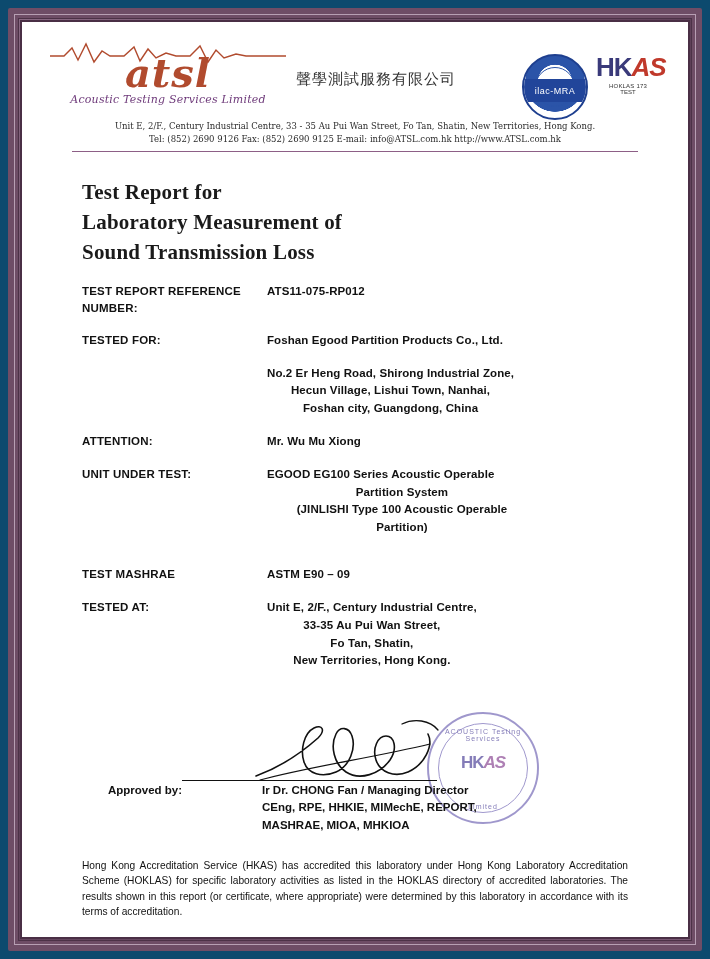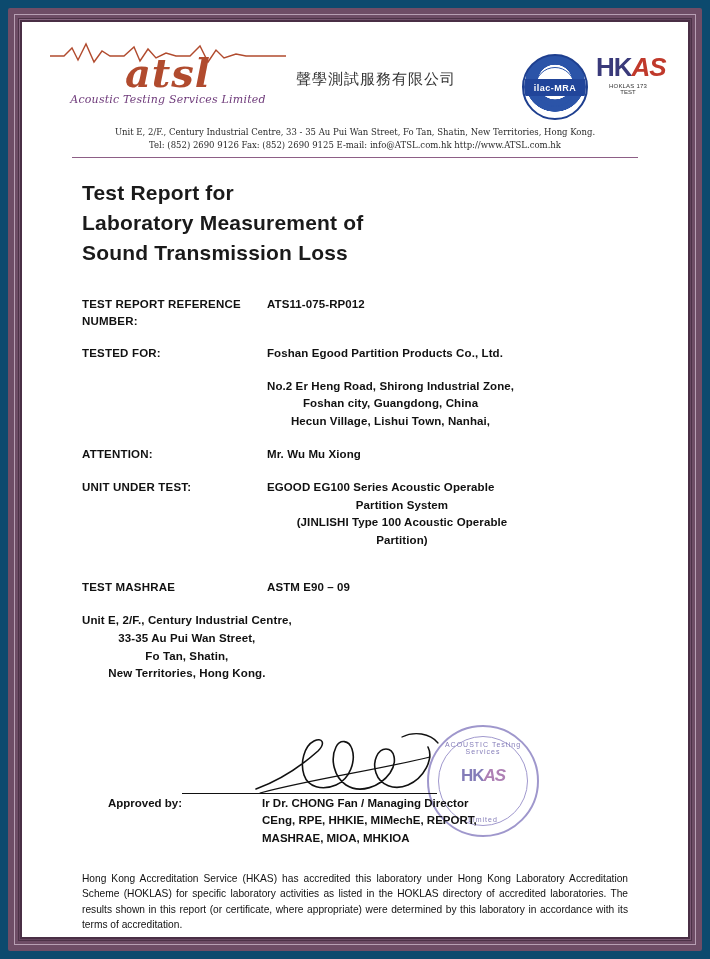--- a/index.html
+++ b/index.html
@@ -113,25 +113,25 @@
     width: 62px; height: 62px;
     border-radius: 50%;
     border: 2px solid #1e3f8f;
     background: radial-gradient(circle at 50% 42%, #ffffff 0 36%, #2b54a8 37% 62%, #ffffff 63% 100%);
     position: relative;
     overflow: hidden;
   }
   .ilac .band {
     position: absolute;
     left: 0; right: 0; top: 23px;
-    height: 17px;
+    height: 23px;
     background: #21459a;
     color: #fff;
     font-size: 9px;
-    font-weight: bold;
+    font-weight: normal;
     letter-spacing: 0.5px;
     display: flex; align-items: center; justify-content: center;
     font-family: "Liberation Sans", sans-serif;
   }
   .ilac .globe {
     position: absolute;
     left: 11px; top: 11px; width: 38px; height: 38px;
     border-radius: 50%;
     border: 1px solid #2b54a8;
   }
@@ -156,48 +156,48 @@
     color: #333;
     letter-spacing: 0.2px;
     margin-top: 3px;
   }
   .hkas .tiny2 {
     font-size: 6px;
     color: #333;
   }
 
   .addr {
-    margin-top: 6px;
+    margin-top: 0;
     text-align: center;
     font-family: "DejaVu Serif", serif;
     font-size: 8.5px;
     color: #2b2b2b;
     line-height: 1.5;
   }
   .hr-line {
     margin: 5px 22px 0 22px;
     border-top: 1px solid #8d5f86;
   }
 
   
   .content {
     padding: 34px 58px 0 58px;
   }
   h1.title {
-    font-family: Liberation Sans, sans-serif;
+    font-family: Liberation Serif, serif;
     font-size: 21px;
     font-weight: bold;
     color: #1a1a1a;
     margin: 0;
     line-height: 1.42;
     letter-spacing: 0.2px;
   }
 
   .fields {
-    margin-top: 29px;
+    margin-top: 16px;
   }
   .frow {
     display: flex;
     align-items: flex-start;
     margin-bottom: 15px;
   }
   .flabel {
     width: 185px;
     flex: 0 0 185px;
     font-size: 11.5px;
@@ -368,22 +368,22 @@
 
         <div class="frow">
           <div class="flabel">TESTED FOR:</div>
           <div class="fvalue">Foshan Egood Partition Products Co., Ltd.</div>
         </div>
 
         <div class="frow">
           <div class="flabel"></div>
           <div class="fvalue">
             <span class="line">No.2 Er Heng Road, Shirong Industrial Zone,</span>
+            <span class="line">Hecun Village, Lishui Town, Nanhai,</span>
             <span class="line">Foshan city, Guangdong, China</span>
-            <span class="line">Hecun Village, Lishui Town, Nanhai,</span>
           </div>
         </div>
 
         <div class="frow">
           <div class="flabel">ATTENTION:</div>
           <div class="fvalue">Mr. Wu Mu Xiong</div>
         </div>
 
         <div class="frow">
           <div class="flabel">UNIT UNDER TEST:</div>
@@ -398,20 +398,21 @@
         </div>
 
         <div class="gap-lg"></div>
 
         <div class="frow">
           <div class="flabel">TEST MASHRAE</div>
           <div class="fvalue">ASTM E90 – 09</div>
         </div>
 
         <div class="frow">
+          <div class="flabel">TESTED AT:</div>
           <div class="fvalue">
             <span class="line">Unit E, 2/F., Century Industrial Centre,</span>
             <span class="line">33-35 Au Pui Wan Street,</span>
             <span class="line">Fo Tan, Shatin,</span>
             <span class="line">New Territories, Hong Kong.</span>
           </div>
         </div>
       </div>
 
       <div class="sig-area">

